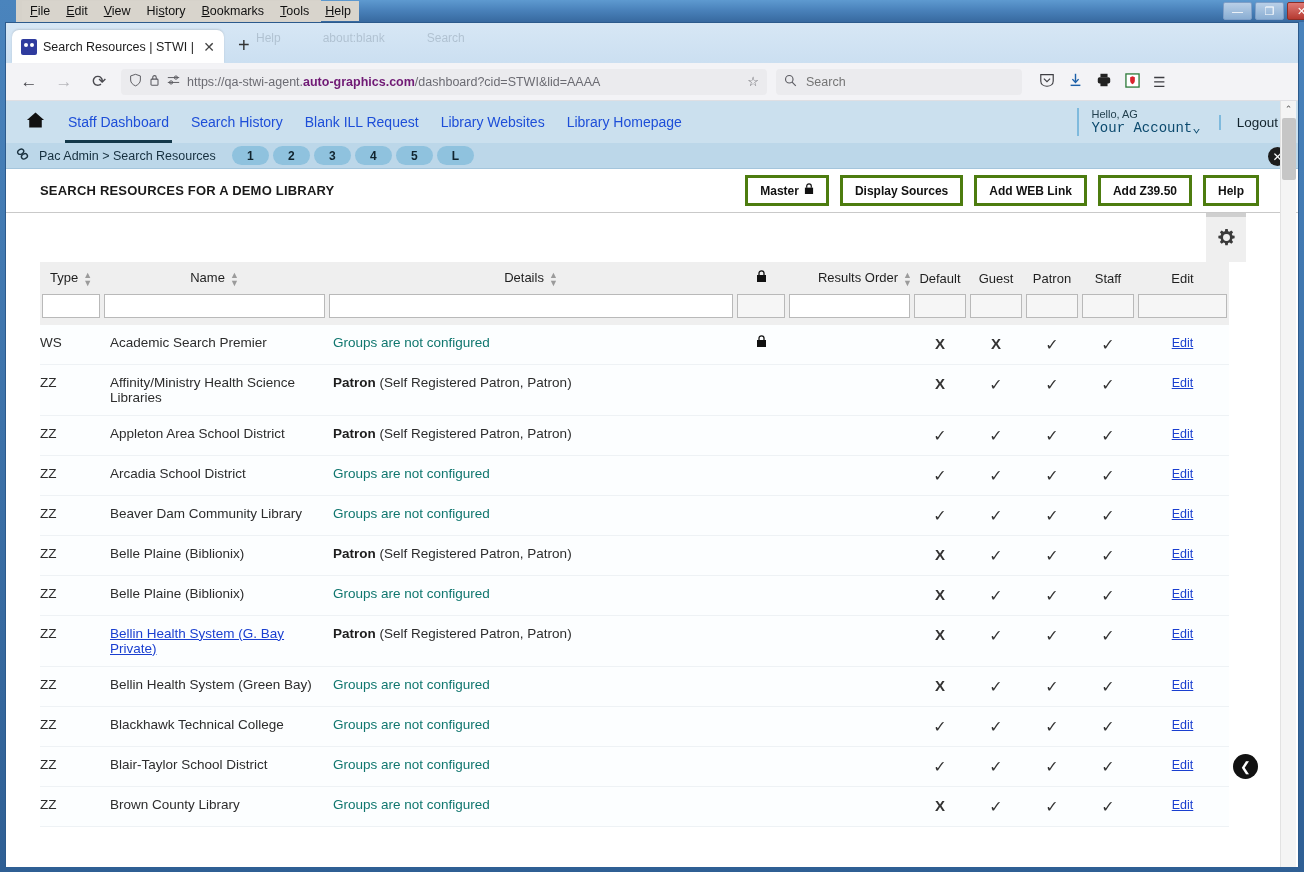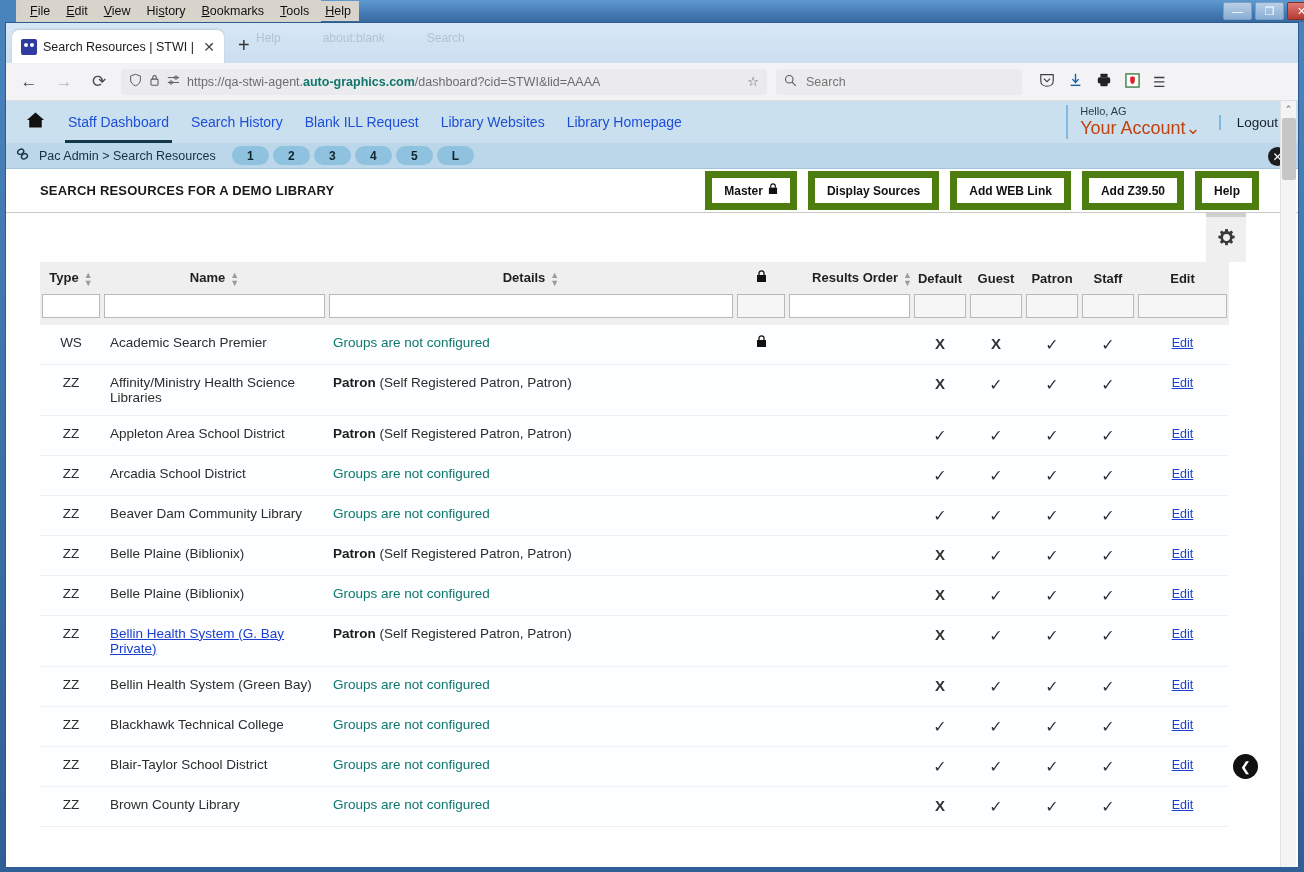--- a/index.html
+++ b/index.html
@@ -95,21 +95,21 @@
   }
   .navbtn { font-size:17px; color:#4a4a50; width:26px; text-align:center; cursor:pointer; }
   .navbtn.dim { color:#b6b6bb; }
   #urlbar {
     flex:1 1 auto; height:26px; background:#ebebee; border-radius:4px;
     display:flex; align-items:center; gap:7px; padding:0 8px;
     font-size:12.5px; color:#6b6b72;
     max-width:646px;
   }
   #url-text { color:#6b6b72; white-space:nowrap; }
-  #url-text b { color:#0f766e; font-weight:700; }
+  #url-text b { color:#701a75; font-weight:700; }
   #star { margin-left:auto; font-size:13px; color:#5a5a60; }
   #searchbar {
     width:246px; height:26px; background:#ebebee; border-radius:4px;
     display:flex; align-items:center; gap:7px; padding:0 8px;
     font-size:12.5px; color:#6b6b72;
   }
   #nav-right { display:flex; align-items:center; gap:13px; margin-left:8px; }
   .navicon { font-size:14px; color:#3d3d42; cursor:pointer; }
 
   
@@ -178,21 +178,21 @@
   }
   #account-zone {
     position:absolute; right:20px; top:0; height:42px;
     display:flex; align-items:center; gap:0;
   }
   #acct-block {
     border-left:2px solid #7fbadd; padding:0 18px 0 12px;
     line-height:1.15;
   }
   #hello { font-size:11px; color:#24414f; }
-  #youracct { font-size:18px; color:#c2410c; cursor:pointer; }
+  #youracct { font-size:14px; color:#0c4a6e; cursor:pointer;font-family:Liberation Mono, monospace; }
   #logout {
     border-left:2px solid #7fbadd; padding-left:16px;
     font-size:13.5px; color:#12232c; cursor:pointer;
   }
 
   #breadcrumbbar {
     height:26px; background:#bcd7e9;
     display:flex; align-items:center; padding-left:10px; gap:8px;
     position:relative; border-bottom:1px solid #a4c5dc;
   }
@@ -212,21 +212,21 @@
   }
 
   #titlerow {
     height:44px; background:#fff; display:flex; align-items:center;
     padding:0 38px 0 34px; position:relative;
     border-bottom:1px solid #c9c9c9;
   }
   #page-title { font-size:13px; font-weight:bold; color:#1a1a1a; letter-spacing:.2px; }
   #action-btns { position:absolute; right:39px; display:flex; gap:11px; }
   .abtn {
-    border:7px solid #4d7c0f; background:#fff;
+    border:3px solid #4d7c0f; background:#fff;
     font-size:12px; font-weight:bold; color:#111;
     padding:5px 12px; cursor:pointer; white-space:nowrap;
     font-family:"Liberation Sans", sans-serif;
     display:flex; align-items:center; gap:5px;
   }
 
   
   #content-area {
     position:relative; height:100%;
     background:#fff;
@@ -238,40 +238,40 @@
     z-index:3; cursor:pointer;
   }
   #gear-icon { font-size:19px; color:#3a3a3a; }
 
   #tablewrap {
     position:absolute; left:34px; top:49px; right:52px;
     border:0;
   }
   table { border-collapse:collapse; width:1189px; table-layout:fixed; }
   thead th {
-    background:#efefef; font-size:13px; font-weight:bold; color:#1f1f1f;
+    background:#efefef; font-size:13px; font-weight:normal; color:#1f1f1f;
     padding:8px 0 7px 0; text-align:center; border:0;
     vertical-align:middle;
   }
   .sorticon {
     display:inline-block; margin-left:5px; color:#9b9b9b;
     font-size:9px; line-height:8px; vertical-align:middle;
   }
   .sorticon i { display:block; font-style:normal; }
   tr.filterrow td { background:#efefef; padding:0 0 7px 0; }
   .fbox {
     height:24px; background:#fff; border:1px solid #b9b9b9; margin:0 2px;
   }
   .fbox.empty { background:#f6f6f6; }
   tbody td {
     font-size:13.5px; color:#2d2d2d; padding:10px 0;
     border-bottom:1px solid #eef2f5; vertical-align:top;
     background:#fcfeff;
   }
-  td.c-type { text-align:center; }
+  td.c-type { }
   td.c-name { padding-left:8px; }
   td.c-details { padding-left:6px; }
   td.c-mark { text-align:center; font-size:16px; color:#333; }
   td.c-edit { text-align:center; }
   .muted { color:#0f766e; }
   .grp-bold { font-weight:bold; color:#1d1d1d; }
   .editlink {
     color:#1a3fd0; font-size:12.5px; text-decoration:underline; cursor:pointer;
   }
   .namelink {

